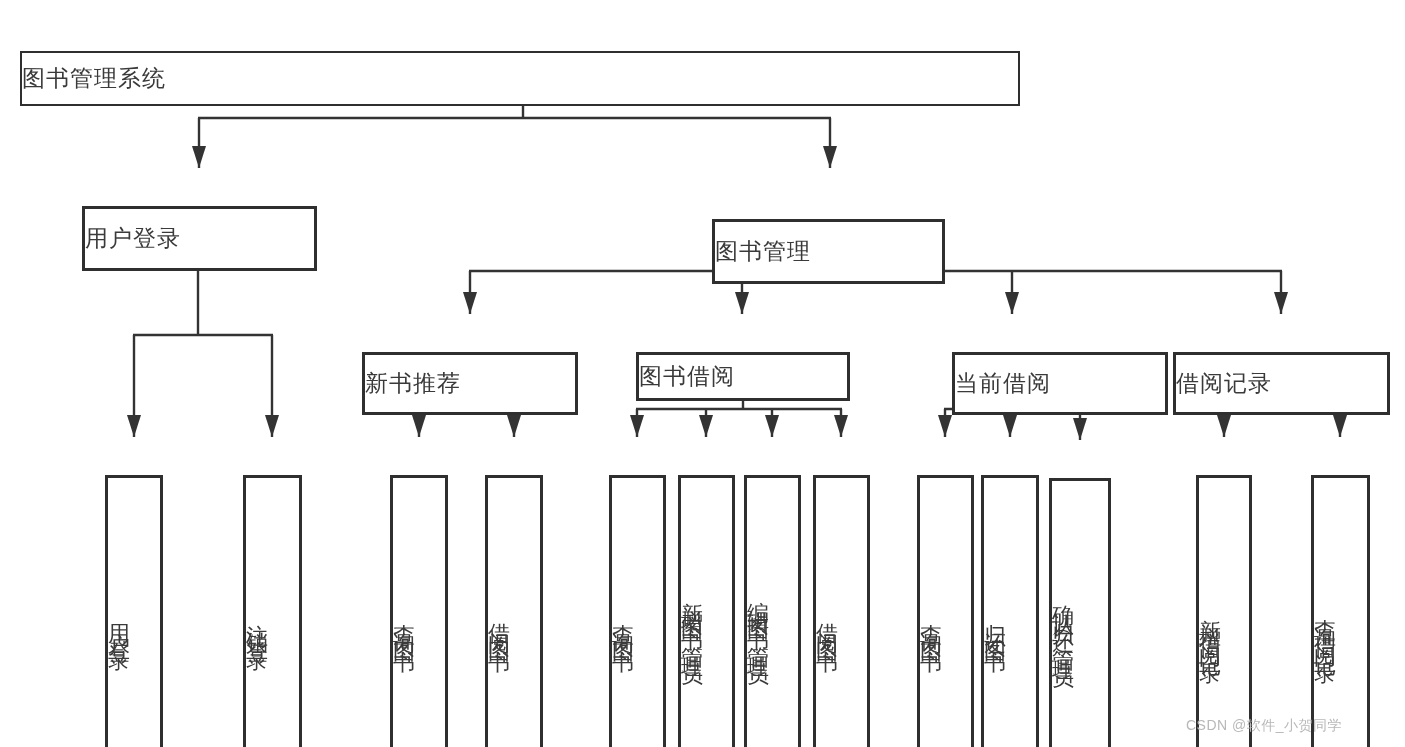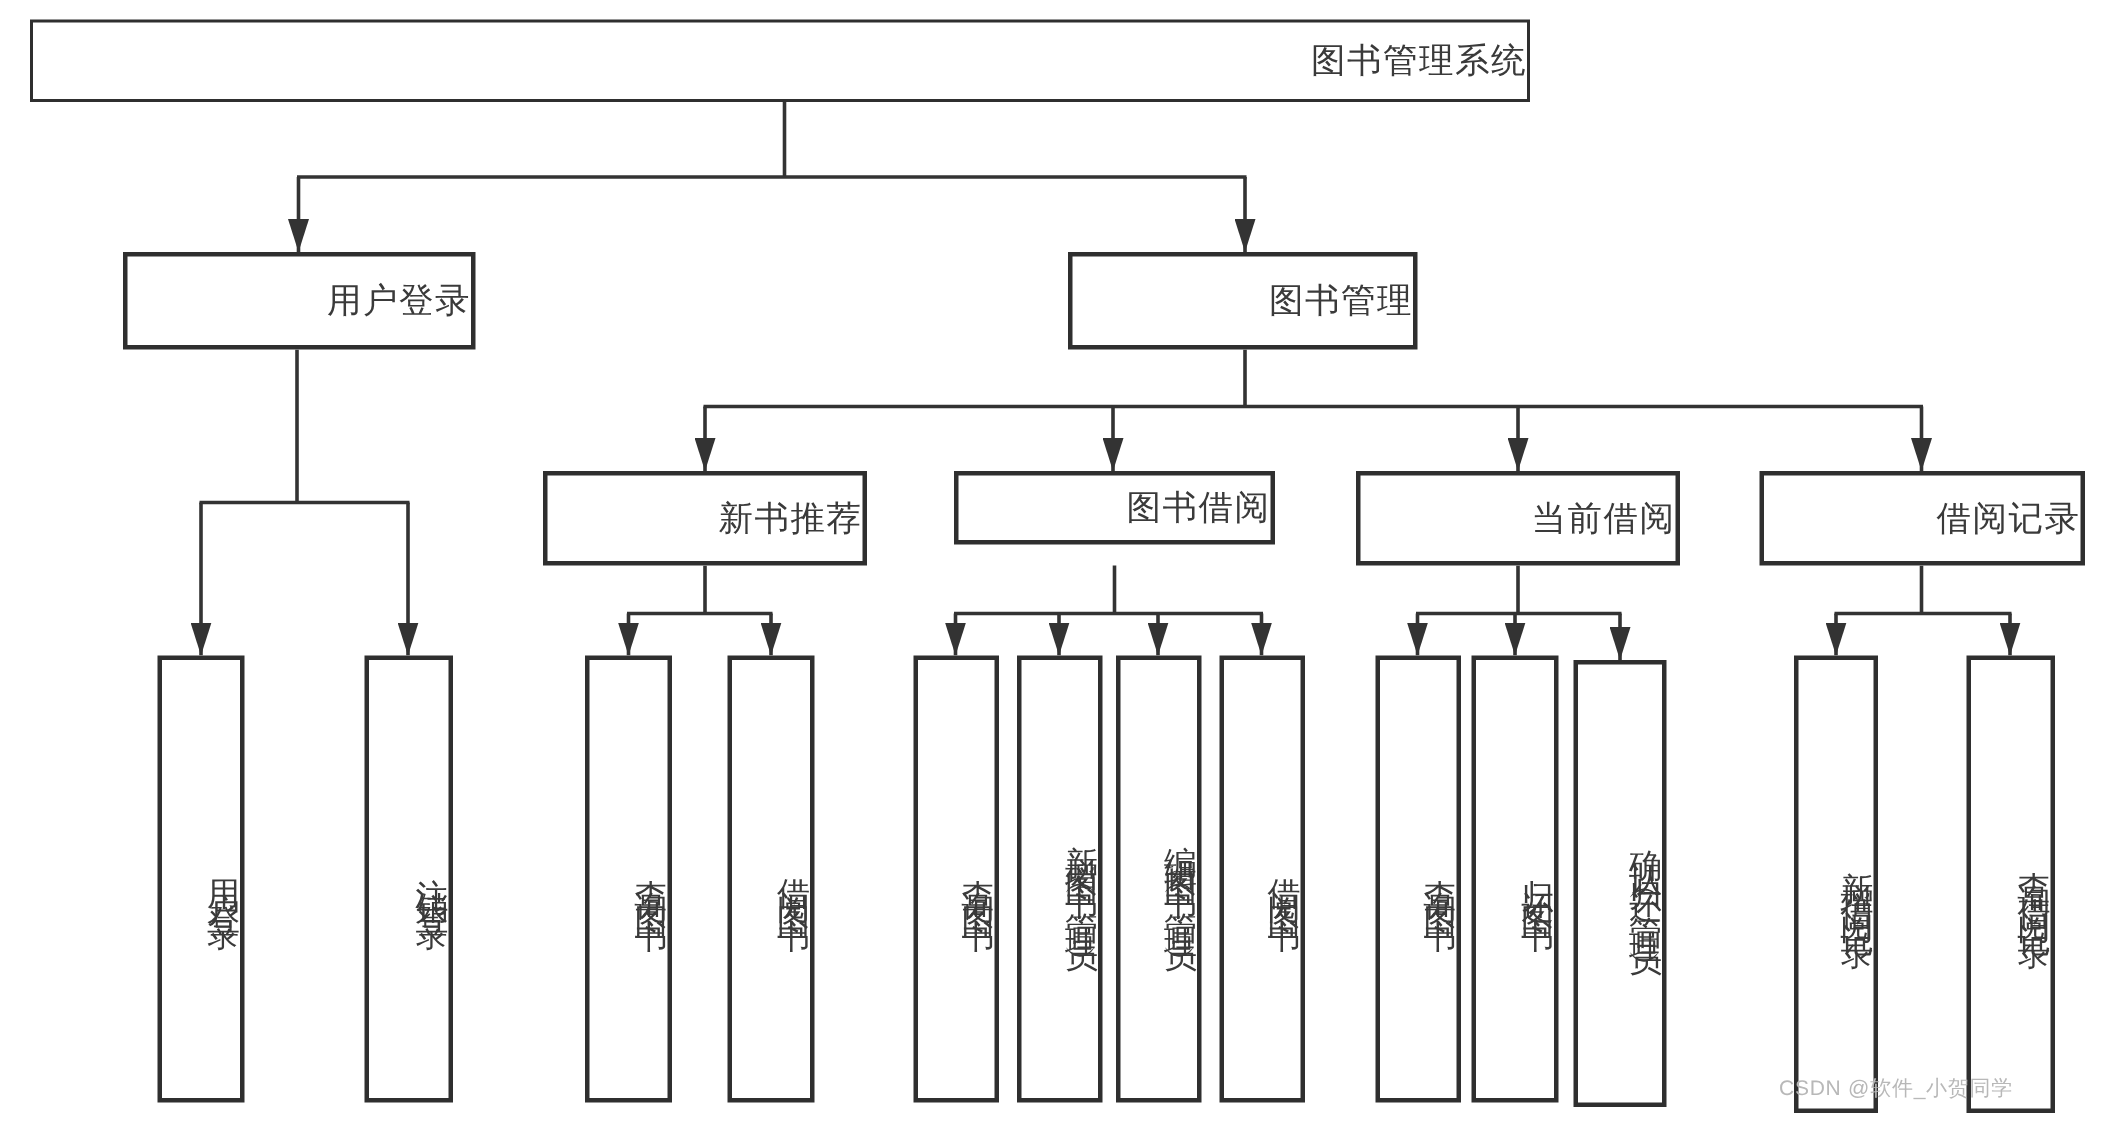--- a/index.html
+++ b/index.html
@@ -11,25 +11,26 @@
     font-family:"Liberation Sans","DejaVu Sans",sans-serif;
   }
   #connectors{position:absolute;left:0;top:0;width:1405px;height:747px;}
   #connectors line{stroke:var(--line,#333333);stroke-width:2.4;}
   #connectors .ah{fill:var(--line,#333333);}
   .node{
     position:absolute;
     box-sizing:border-box;
     background:#ffffff;
     border:3px solid var(--border,#2f2f2f);
-    display:flex;align-items:center;justify-content:flex-end;
+    display:flex;align-items:center;justify-content:flex-start;
     color:var(--text,#3a3a3a);
     font-size:23px;
     letter-spacing:1px;
     z-index:2;
+    margin-top:38px;
   }
   .node.root{border-width:2px;}
   .node.vert{font-size:22px;}
   .node.vert .lbl{
     writing-mode:vertical-rl;
     text-orientation:mixed;
     letter-spacing:9px;
     line-height:1;
     white-space:nowrap;
   }
@@ -96,31 +97,31 @@
     <line x1="1340" y1="409" x2="1340" y2="437" marker-end="url(#ah)"></line>
   </svg>
 
   <div class="node root" style="left:20px;top:13px;width:1000px;height:55px;">
     <span class="lbl">图书管理系统</span>
   </div>
 
   <div class="node" style="left:82px;top:168px;width:235px;height:65px;">
     <span class="lbl">用户登录</span>
   </div>
-  <div class="node" style="left:712px;top:168px;width:233px;height:65px;">
+  <div class="node" style="left:712px;top:181px;width:233px;height:65px;">
     <span class="lbl">图书管理</span>
   </div>
 
   <div class="node" style="left:362px;top:314px;width:216px;height:63px;">
     <span class="lbl">新书推荐</span>
   </div>
   <div class="node" style="left:636px;top:314px;width:214px;height:49px;">
     <span class="lbl">图书借阅</span>
   </div>
-  <div class="node" style="left:904px;top:314px;width:216px;height:63px;">
+  <div class="node" style="left:952px;top:314px;width:216px;height:63px;">
     <span class="lbl">当前借阅</span>
   </div>
   <div class="node" style="left:1173px;top:314px;width:217px;height:63px;">
     <span class="lbl">借阅记录</span>
   </div>
 
   <div class="node vert" style="left:105px;top:437px;width:58px;height:298px;">
     <span class="lbl">用户登录</span>
   </div>
   <div class="node vert" style="left:243px;top:437px;width:59px;height:298px;">

